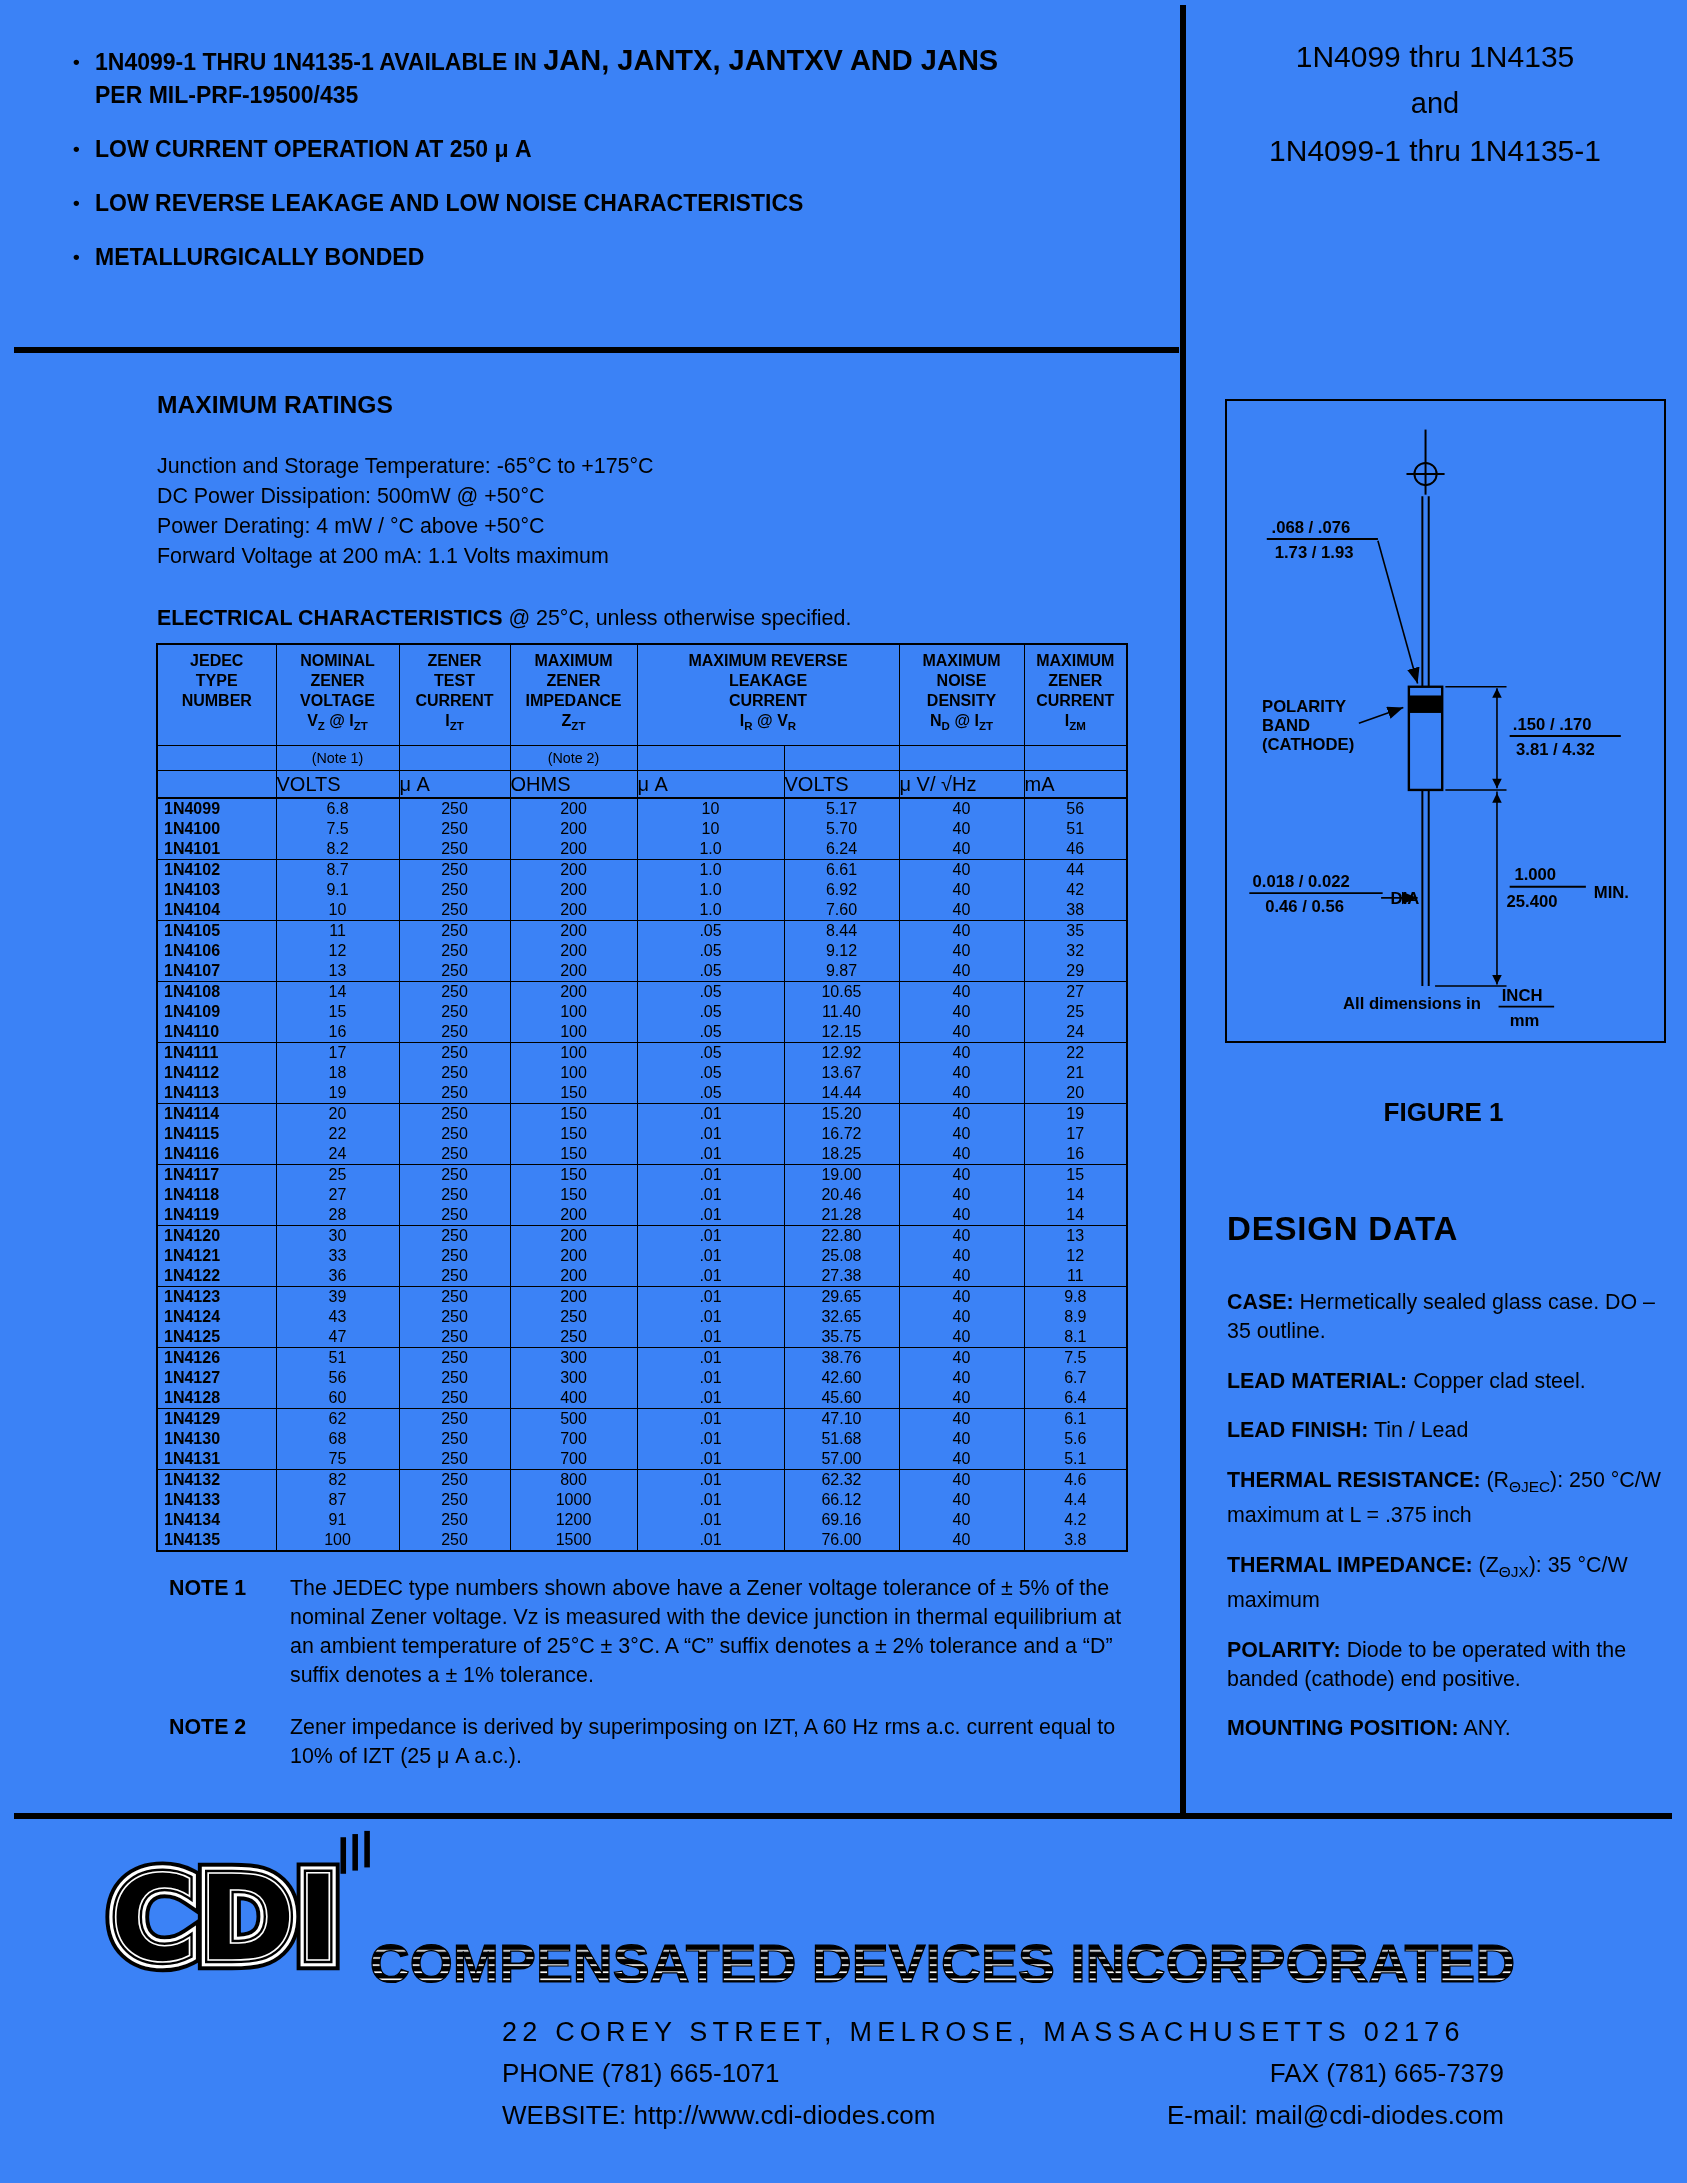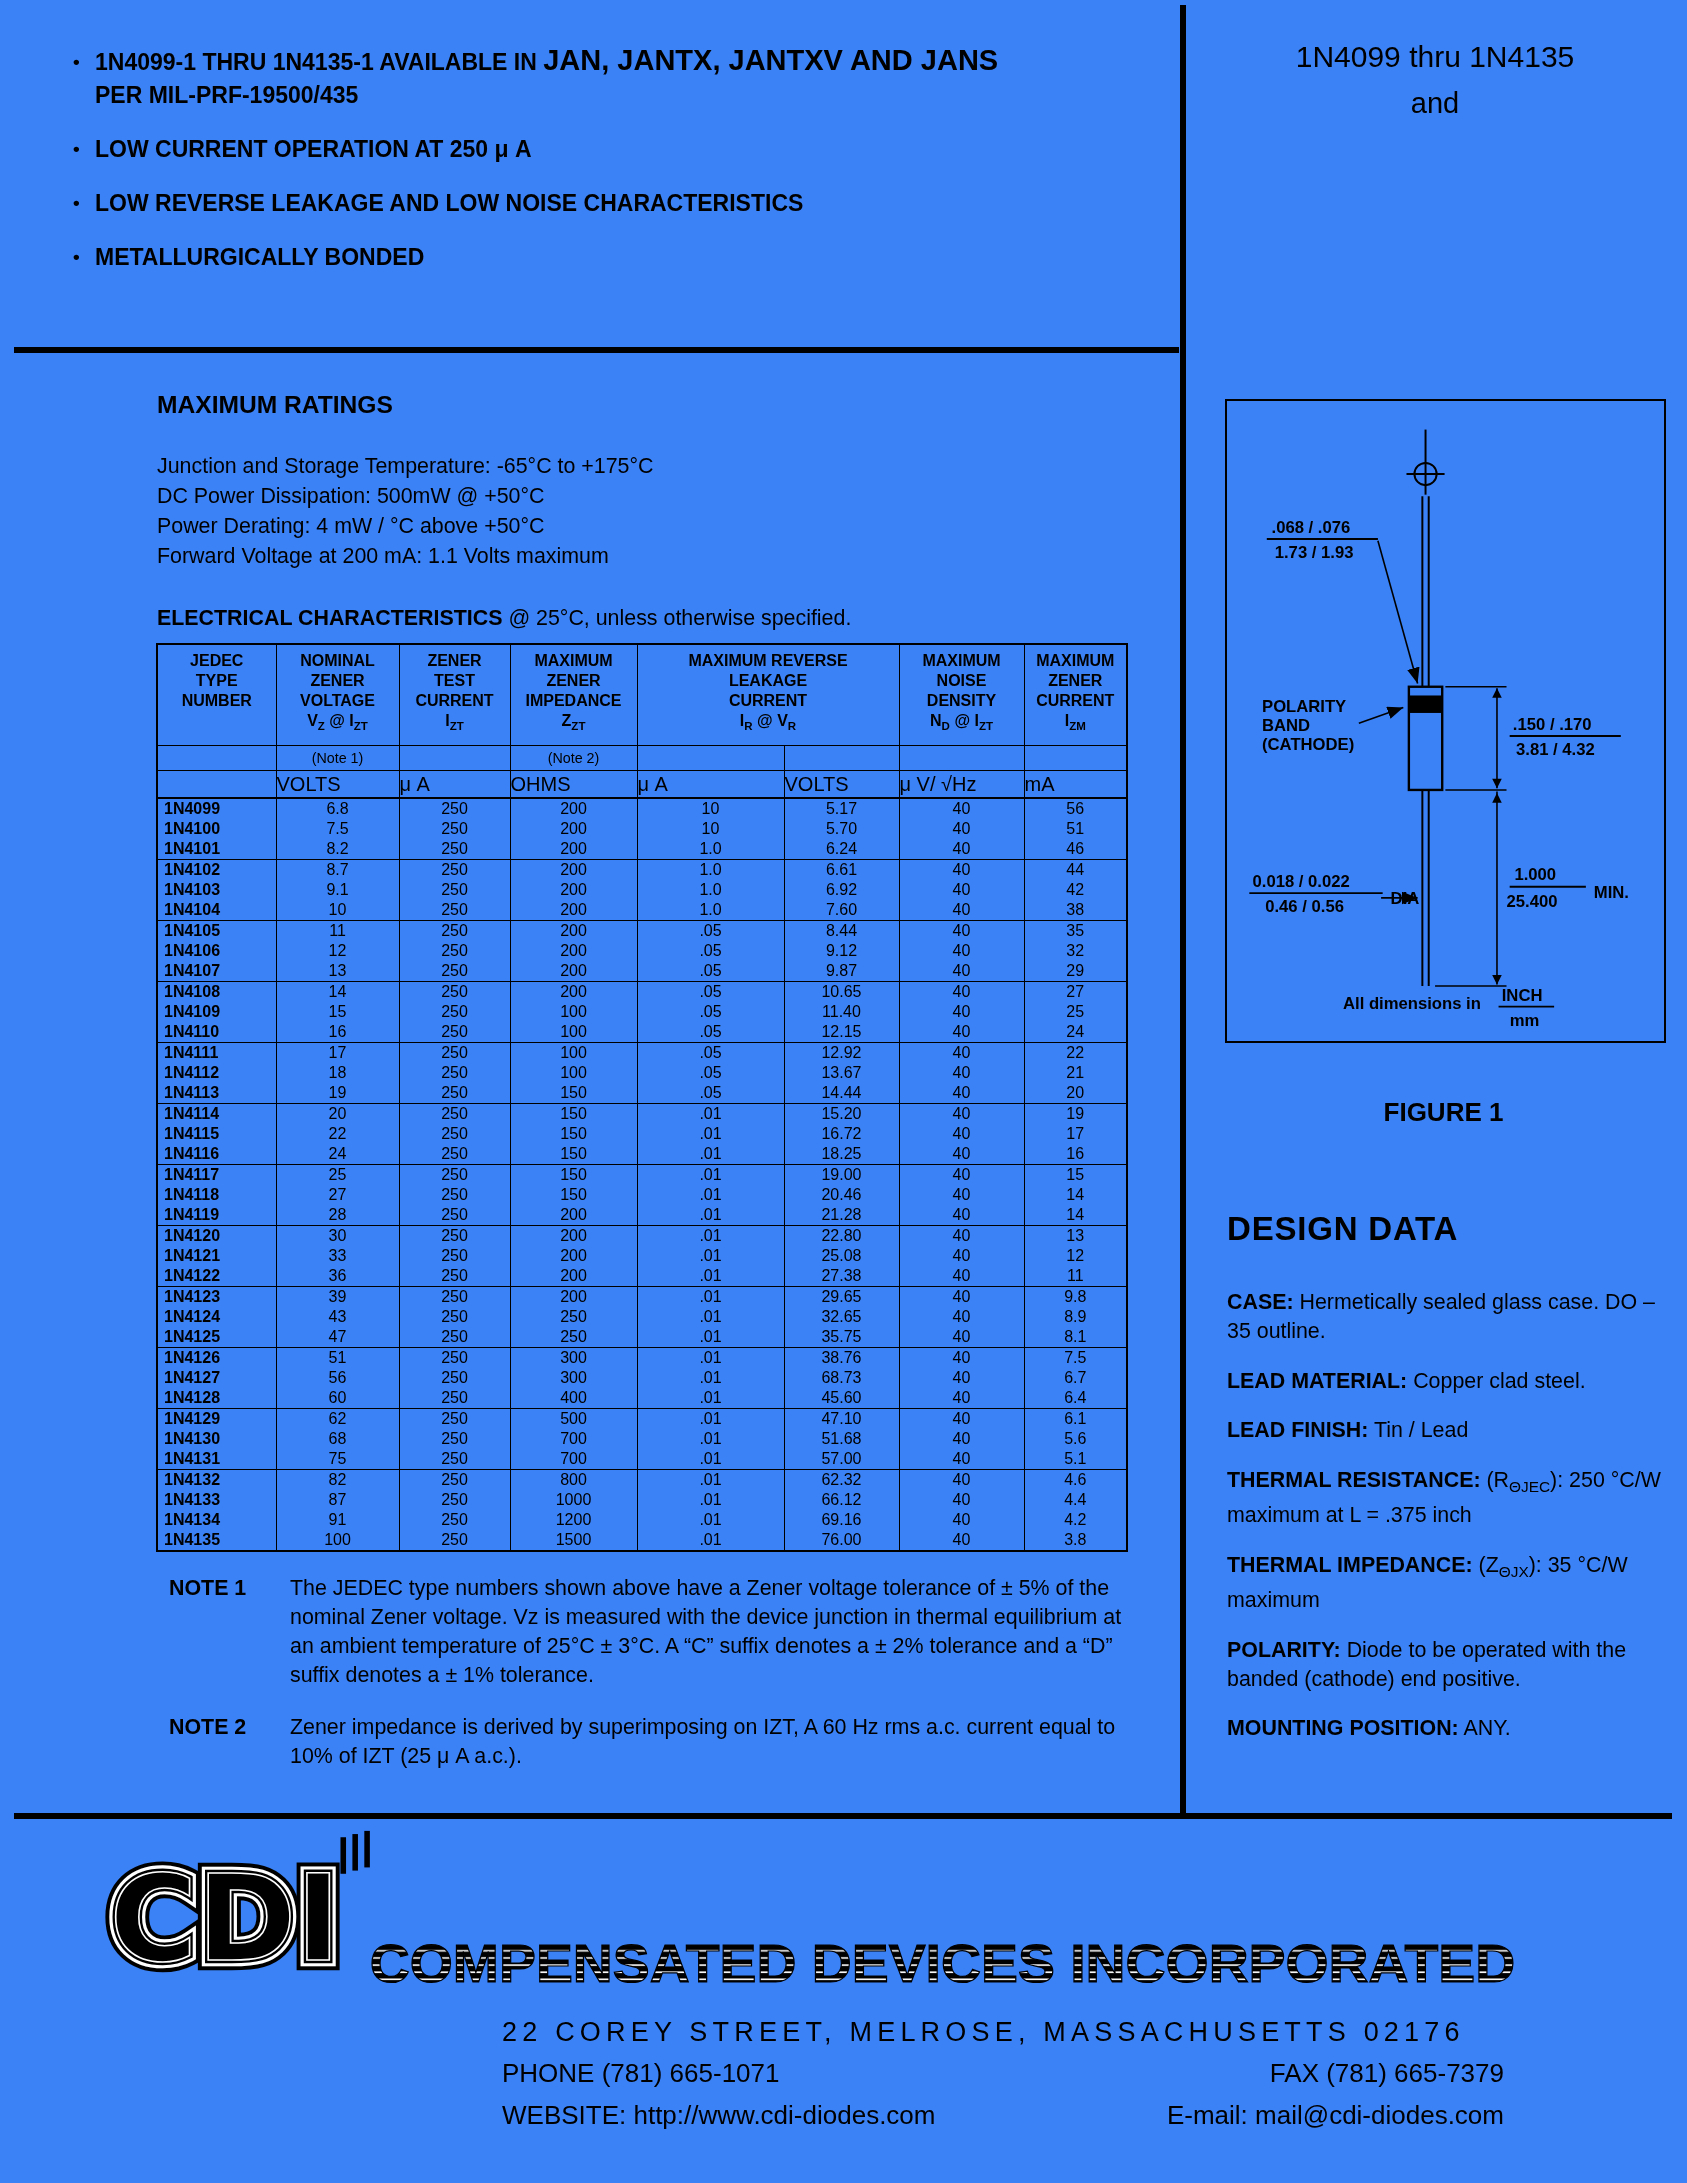--- a/index.html
+++ b/index.html
@@ -85,20 +85,21 @@
       <span class="dot">•</span><span>LOW REVERSE LEAKAGE AND LOW NOISE CHARACTERISTICS</span>
     </div>
     <div class="bullet">
       <span class="dot">•</span><span>METALLURGICALLY BONDED</span>
     </div>
   </div>
 
   <div class="title-block">
     <div class="title-line1">1N4099 thru 1N4135</div>
     <div class="title-line2">and</div>
+    <div class="title-line3">1N4099-1 thru 1N4135-1</div>
   </div>
 
   <div class="ratings">
     <div class="section-heading">MAXIMUM RATINGS</div>
     <div class="ratings-lines">
         <div><span>Junction and Storage Temperature: -65°C to +175°C</span></div>
         <div><span>DC Power Dissipation: 500mW @ +50°C</span></div>
         <div><span>Power Derating: 4 mW / °C above +50°C</span></div>
         <div><span>Forward Voltage at 200 mA: 1.1 Volts maximum</span></div>
       </div>
@@ -465,21 +466,21 @@
             <td>38.76</td>
             <td>40</td>
             <td>7.5</td>
           </tr>
           <tr>
             <td>1N4127</td>
             <td>56</td>
             <td>250</td>
             <td>300</td>
             <td>.01</td>
-            <td>68.73</td>
+            <td>42.60</td>
             <td>40</td>
             <td>6.7</td>
           </tr>
           <tr>
             <td>1N4128</td>
             <td>60</td>
             <td>250</td>
             <td>400</td>
             <td>.01</td>
             <td>45.60</td>

